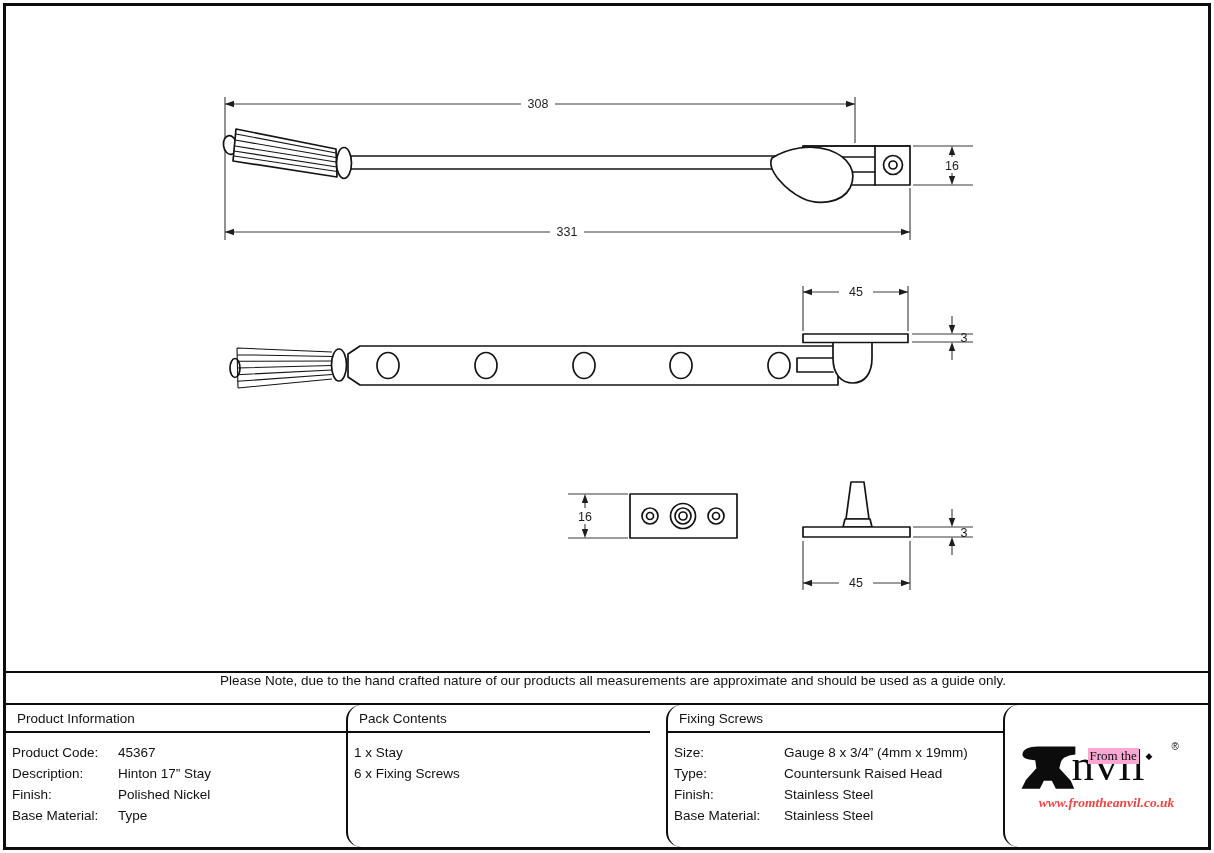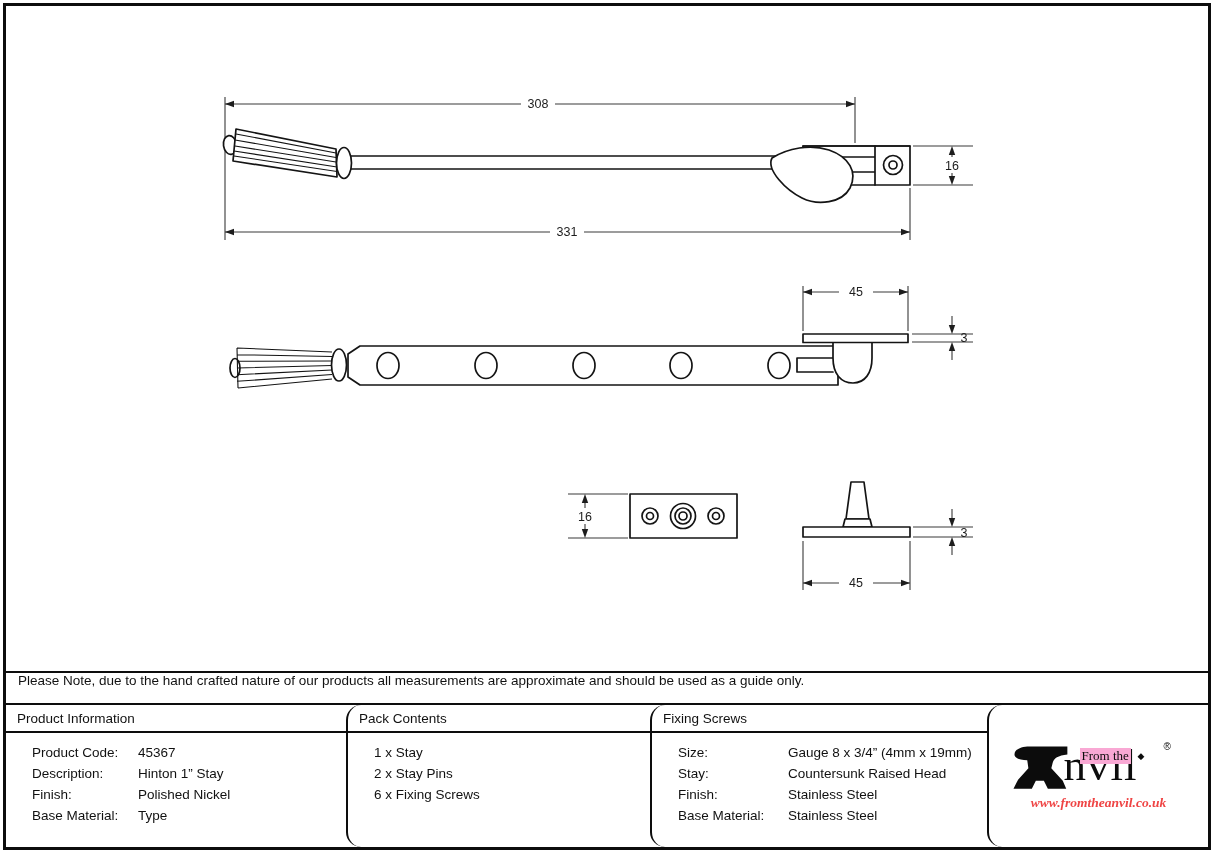--- a/index.html
+++ b/index.html
@@ -9,31 +9,31 @@
   svg.drawing{position:absolute;left:0;top:0;}
   .dim{font:12.5px "Liberation Sans",sans-serif;fill:#1d1d1d;}
   .objf{fill:#fff;stroke:#141414;stroke-width:1.7;stroke-linejoin:round;}
   .obj{fill:none;stroke:#141414;stroke-width:1.7;stroke-linejoin:round;stroke-linecap:round;}
   .thin{fill:none;stroke:#141414;stroke-width:1.1;}
   .dl{fill:none;stroke:#3a3a3a;stroke-width:1.1;}
   .ah{fill:#1d1d1d;stroke:none;}
   .mask{fill:#fff;stroke:none;}
 
   .note-row{position:absolute;left:6px;right:6px;top:671px;height:16px;border-top:2.5px solid #0d0d0d;
-            display:flex;align-items:center;padding-left:12px;box-sizing:border-box;font-size:13.5px;}
+            display:flex;align-items:center;padding-left:12px;box-sizing:border-box;font-size:13.5px;justify-content:center;}
   .info-table{position:absolute;left:6px;right:6px;top:703px;bottom:6px;border-top:2.5px solid #0d0d0d;
               display:flex;box-sizing:border-box;}
   .col{box-sizing:border-box;border-radius:15px;}
   .col1{width:340px;}
   .col2{width:304px;border-left:2.5px solid #0d0d0d;}
-  .col3{width:337px;border-left:2.5px solid #0d0d0d;}
+  .col3{width:337px;border-left:2.5px solid #0d0d0d;margin-left:16px;}
   .col4{flex:1;border-left:2.5px solid #0d0d0d;display:flex;align-items:center;justify-content:center;}
   .col-header{height:28px;border-bottom:2.5px solid #0d0d0d;display:flex;align-items:center;
               padding-left:11px;font-size:13.5px;box-sizing:border-box;}
-  .col-body{padding:9px 4px 0 26px;font-size:13.5px;line-height:21px;}
+  .col-body{padding:9px 4px 0 6px;font-size:13.5px;line-height:21px;}
   .kv-row{display:flex;}
   .kv-label{width:106px;flex:0 0 106px;}
   .col3 .kv-label{width:110px;flex:0 0 110px;}
 
   .logo{position:relative;width:170px;height:74px;}
   .anvil-icon{position:absolute;left:-2px;top:4px;width:58px;height:47px;}
   .brand{position:absolute;left:50px;top:4px;font-family:"Liberation Serif",serif;font-weight:400;
          font-size:45px;line-height:1;letter-spacing:1px;color:#0c0c0c;}
   .from-the{position:absolute;left:66px;top:9px;font-family:"Liberation Serif",serif;font-size:13px;color:#0c0c0c;background:#f9a8d4;padding:0 2px;}
   .diamond{position:absolute;left:124px;top:12px;font-size:9px;color:#0c0c0c;}
@@ -178,51 +178,50 @@
 
     <div class="col col1">
       <div class="col-header">Product Information</div>
       <div class="col-body">
         <div class="kv-row">
           <span class="kv-label">Product Code:</span>
           <span class="kv-value">45367</span>
         </div>
         <div class="kv-row">
           <span class="kv-label">Description:</span>
-          <span class="kv-value">Hinton 1” Stay</span>
+          <span class="kv-value">Hinton 17” Stay</span>
         </div>
         <div class="kv-row">
           <span class="kv-label">Finish:</span>
           <span class="kv-value">Polished Nickel</span>
         </div>
         <div class="kv-row">
           <span class="kv-label">Base Material:</span>
           <span class="kv-value">Type</span>
         </div>
       </div>
     </div>
 
     <div class="col col2">
       <div class="col-header">Pack Contents</div>
       <div class="col-body">
         <div>1 x Stay</div>
-        <div>2 x Stay Pins</div>
         <div>6 x Fixing Screws</div>
       </div>
     </div>
 
     <div class="col col3">
       <div class="col-header">Fixing Screws</div>
       <div class="col-body">
         <div class="kv-row">
           <span class="kv-label">Size:</span>
           <span class="kv-value">Gauge 8 x 3/4” (4mm x 19mm)</span>
         </div>
         <div class="kv-row">
-          <span class="kv-label">Stay:</span>
+          <span class="kv-label">Type:</span>
           <span class="kv-value">Countersunk Raised Head</span>
         </div>
         <div class="kv-row">
           <span class="kv-label">Finish:</span>
           <span class="kv-value">Stainless Steel</span>
         </div>
         <div class="kv-row">
           <span class="kv-label">Base Material:</span>
           <span class="kv-value">Stainless Steel</span>
         </div>

